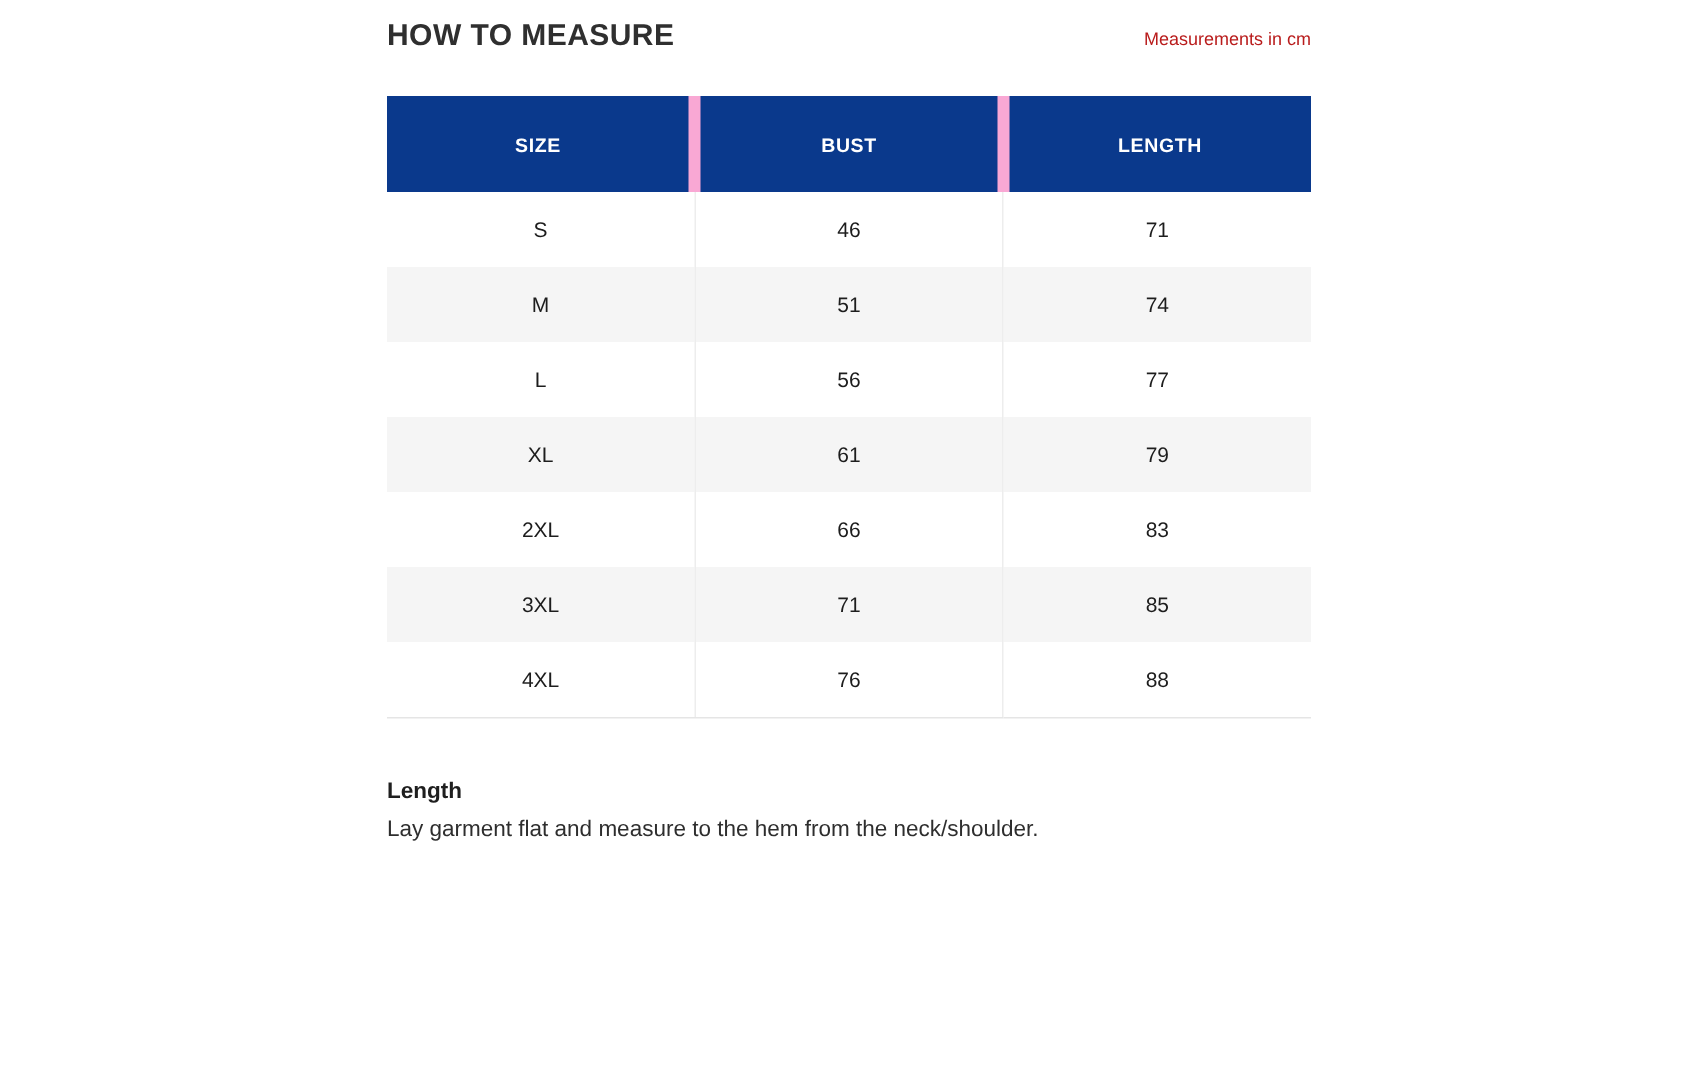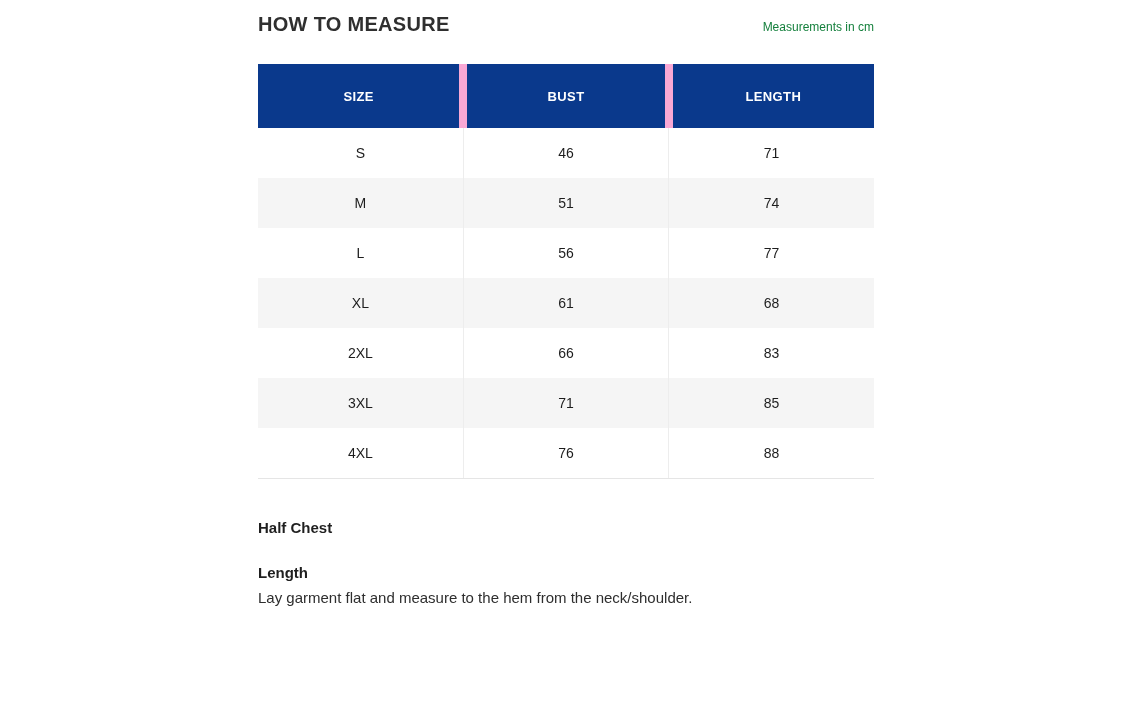--- a/index.html
+++ b/index.html
@@ -34,21 +34,21 @@
   }
   .page-title {
     margin: 0;
     font-size: 20px;
     font-weight: bold;
     letter-spacing: 0.3px;
     color: var(--title-text);
   }
   .units-note {
     font-size: 12px;
-    color: #15803d;
+    color: #b91c1c;
   }
   table.size-chart {
     width: 100%;
     margin-top: 28px;
     border-collapse: collapse;
     table-layout: fixed;
   }
   table.size-chart thead th {
     background: var(--header-bg);
     color: var(--header-text);
@@ -130,21 +130,21 @@
         <td>74</td>
       </tr>
         <tr>
         <td>L</td>
         <td>56</td>
         <td>77</td>
       </tr>
         <tr>
         <td>XL</td>
         <td>61</td>
-        <td>68</td>
+        <td>79</td>
       </tr>
         <tr>
         <td>2XL</td>
         <td>66</td>
         <td>83</td>
       </tr>
         <tr>
         <td>3XL</td>
         <td>71</td>
         <td>85</td>
@@ -152,21 +152,20 @@
         <tr>
         <td>4XL</td>
         <td>76</td>
         <td>88</td>
       </tr>
       </tbody>
   </table>
 
   <div class="notes">
     <div class="note">
-      <h2>Half Chest</h2>
     </div>
     <div class="note">
       <h2>Length</h2>
       <p>Lay garment flat and measure to the hem from the neck/shoulder.</p>
     </div>
   </div>
 
 </div>
 
 </body></html>

